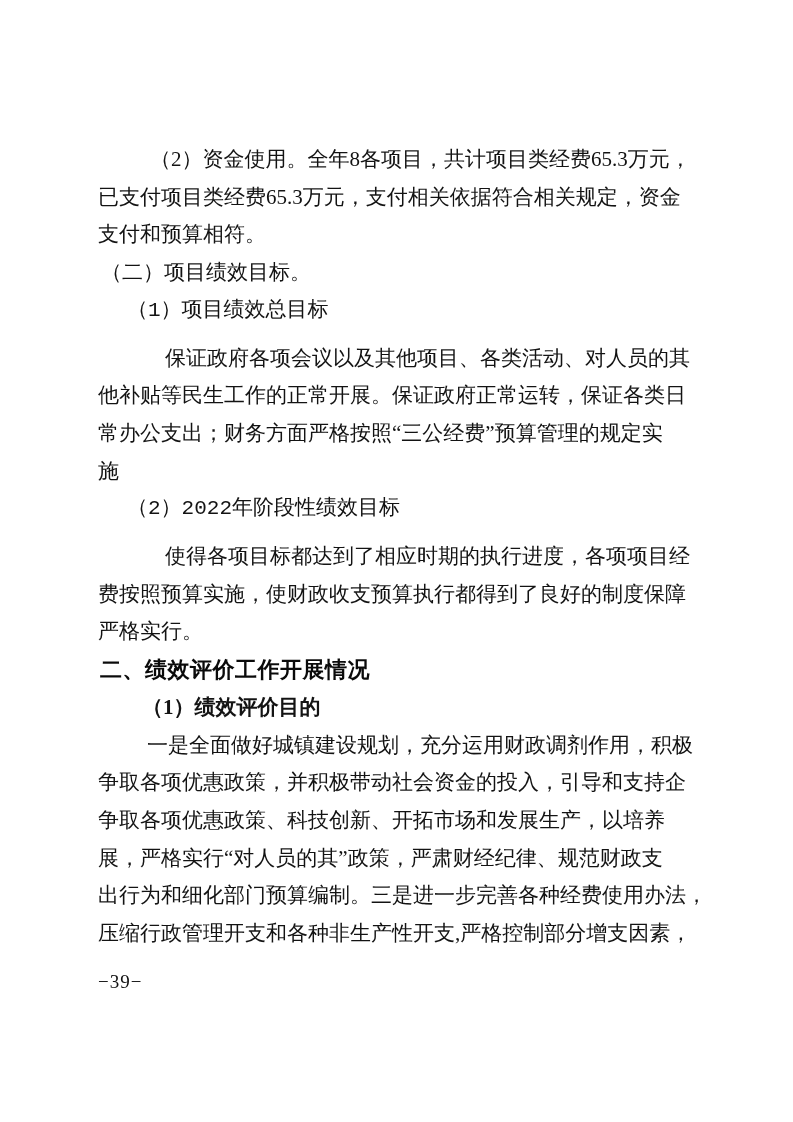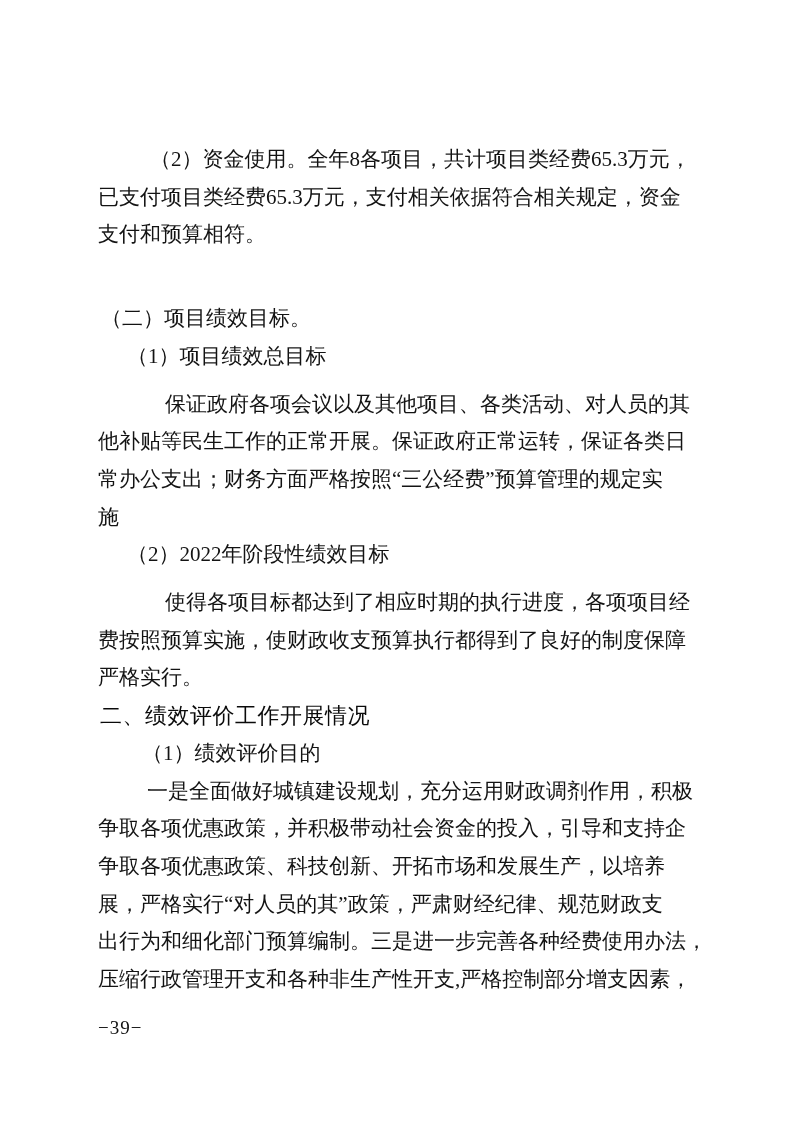--- a/index.html
+++ b/index.html
@@ -22,29 +22,29 @@
   .ln {
     white-space: nowrap;
     overflow: visible;
   }
   
   .j {
     text-align: justify;
     text-align-last: justify;
   }
   
-  .i3  { text-indent: 3px; margin-top: 46px;  }
-  .i29 { text-indent: 29px; }
-  .i44 { text-indent: 44px; }
+  .i3  { text-indent: 3px;  }
+  .i29 { text-indent: 29px; font-family: Liberation Mono, monospace; }
+  .i44 { text-indent: 44px; font-weight: bold; }
   .i49 { text-indent: 49px; }
   .i52 { text-indent: 52px; }
   .i67 { text-indent: 67px; margin-top: 10px; }
   .heading {
     font-family: "Liberation Sans", "DejaVu Sans", sans-serif;
-    font-weight: 400;
+    font-weight: 700;
     font-size: 22px;
     letter-spacing: 0.5px;
     text-indent: 2px;
     color: #0a0a0a;
   }
   .pagenum {
     margin-top: 10px;
     text-align: left;
     font-size: 19px;
     letter-spacing: 1px;

